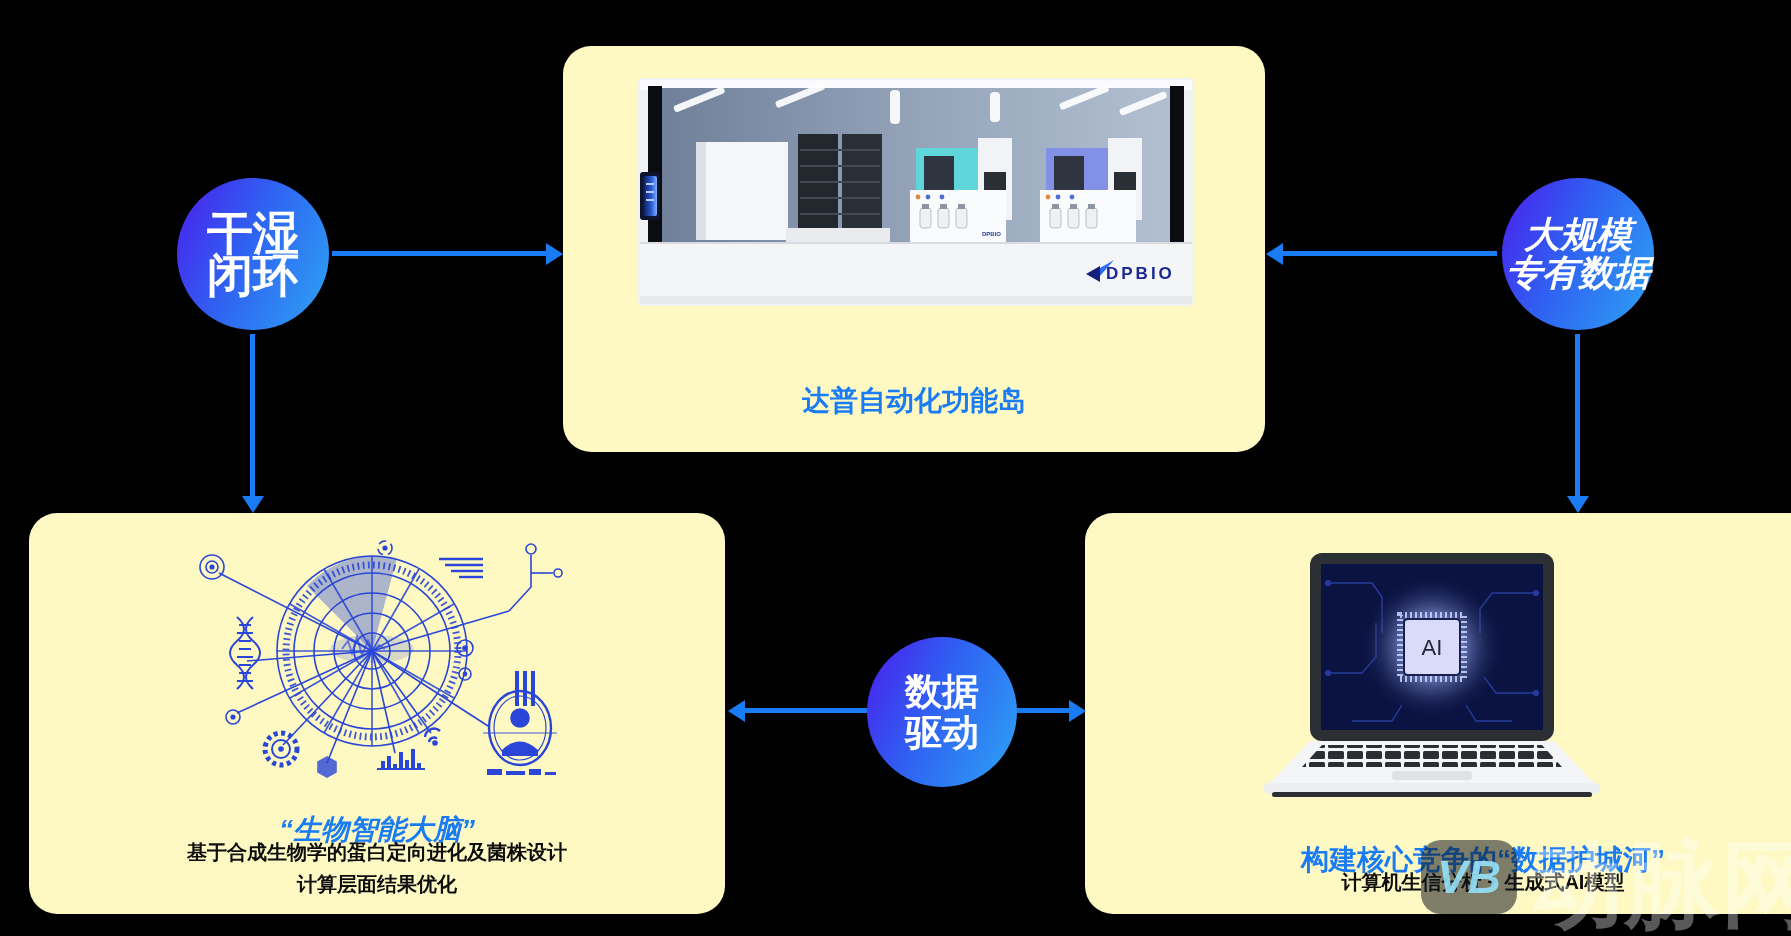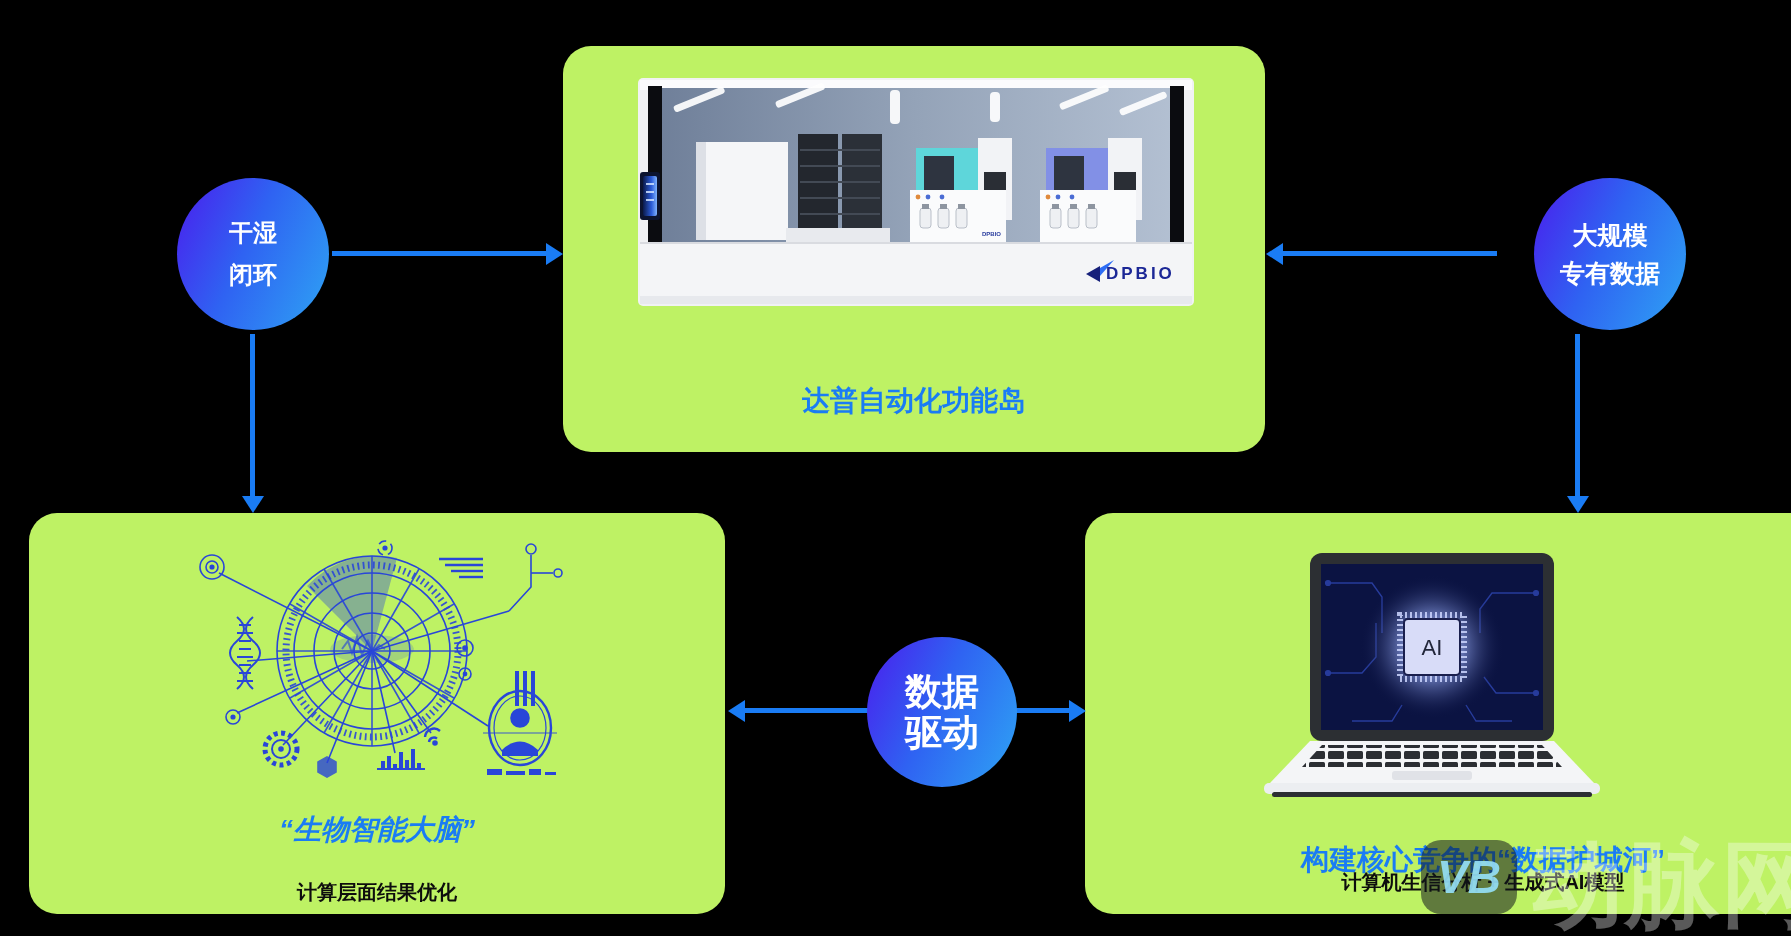--- a/index.html
+++ b/index.html
@@ -1,29 +1,29 @@
 <!DOCTYPE html>
 <html><head>
 <meta charset="utf-8">
 <style>
   html,body{margin:0;padding:0;background:#000;}
   .stage{position:relative;width:1791px;height:936px;background:#000;overflow:hidden;
          font-family:"Liberation Sans",sans-serif;}
   
-  .panel{position:absolute;background:#bef264;border-radius:28px;}
+  .panel{position:absolute;background:#fef9c3;border-radius:28px;}
   .panel-top{left:563px;top:46px;width:702px;height:406px;}
   .panel-bl{left:29px;top:513px;width:696px;height:401px;}
   .panel-br{left:1085px;top:513px;width:796px;height:401px;}
   
   .bubble{position:absolute;width:152px;height:152px;border-radius:50%;
           background:linear-gradient(115deg,#4629EE 8%,#2F62F2 45%,#2E9EF4 95%);
           display:flex;flex-direction:column;align-items:center;justify-content:center;
           color:#fff;font-weight:bold;text-align:center;z-index:4;}
-  .bubble-left{left:177px;top:178px;font-size:24px;line-height:42px;}
-  .bubble-right{left:1534px;top:178px;font-size:25px;line-height:38px;}
+  .bubble-left{left:177px;top:178px;font-size:46px;line-height:42px;}
+  .bubble-right{left:1502px;top:178px;font-size:36px;line-height:38px;font-style:italic;}
   .bubble-center{left:867px;top:637px;width:150px;height:150px;font-size:37px;line-height:41px;}
   
   .aline{position:absolute;background:#1A7CF4;z-index:2;}
   .ahead{position:absolute;width:0;height:0;z-index:2;}
   .ah-right{border-top:11px solid transparent;border-bottom:11px solid transparent;border-left:17px solid #1A7CF4;}
   .ah-left {border-top:11px solid transparent;border-bottom:11px solid transparent;border-right:17px solid #1A7CF4;}
   .ah-down {border-left:11px solid transparent;border-right:11px solid transparent;border-top:17px solid #1A7CF4;}
   
   .blue-title{position:absolute;width:100%;text-align:center;color:#1A7CF4;font-weight:bold;font-size:28px;margin-top:24px;}
   .black-desc{position:absolute;width:100%;text-align:center;color:#0d0d0d;font-weight:bold;font-size:20px;}
@@ -261,21 +261,22 @@
           <circle cx="228" cy="27" r="1.8" fill="#2946D8"></circle>
         <g stroke-width="2.4">
           <line x1="282" y1="38" x2="326" y2="38"></line>
             <line x1="288" y1="44" x2="326" y2="44"></line>
           <line x1="294" y1="50" x2="326" y2="50"></line>
             <line x1="302" y1="56" x2="326" y2="56"></line>
         </g>
       </g>
     </svg>
     <div class="blue-title" style="top:274px;font-style:italic;">“生物智能大脑”</div>
-    <div class="black-desc" style="top:358px;margin-top:8px;">计算层面结果优化</div>
+    <div class="black-desc" style="top:326px;">基于合成生物学的蛋白定向进化及菌株设计</div>
+    <div class="black-desc" style="top:358px;">计算层面结果优化</div>
   </div>
 
   <div class="panel panel-br">
     <svg class="illus" style="left:167px;top:40px;" width="360" height="250" viewBox="0 0 360 250">
       <defs>
         <radialGradient id="chipglow" cx="0.5" cy="0.5" r="0.5">
           <stop offset="0" stop-color="#ffffff" stop-opacity="0.95"></stop>
           <stop offset="0.45" stop-color="#9fb4ff" stop-opacity="0.55"></stop>
           <stop offset="1" stop-color="#0b1342" stop-opacity="0"></stop>
         </radialGradient>

